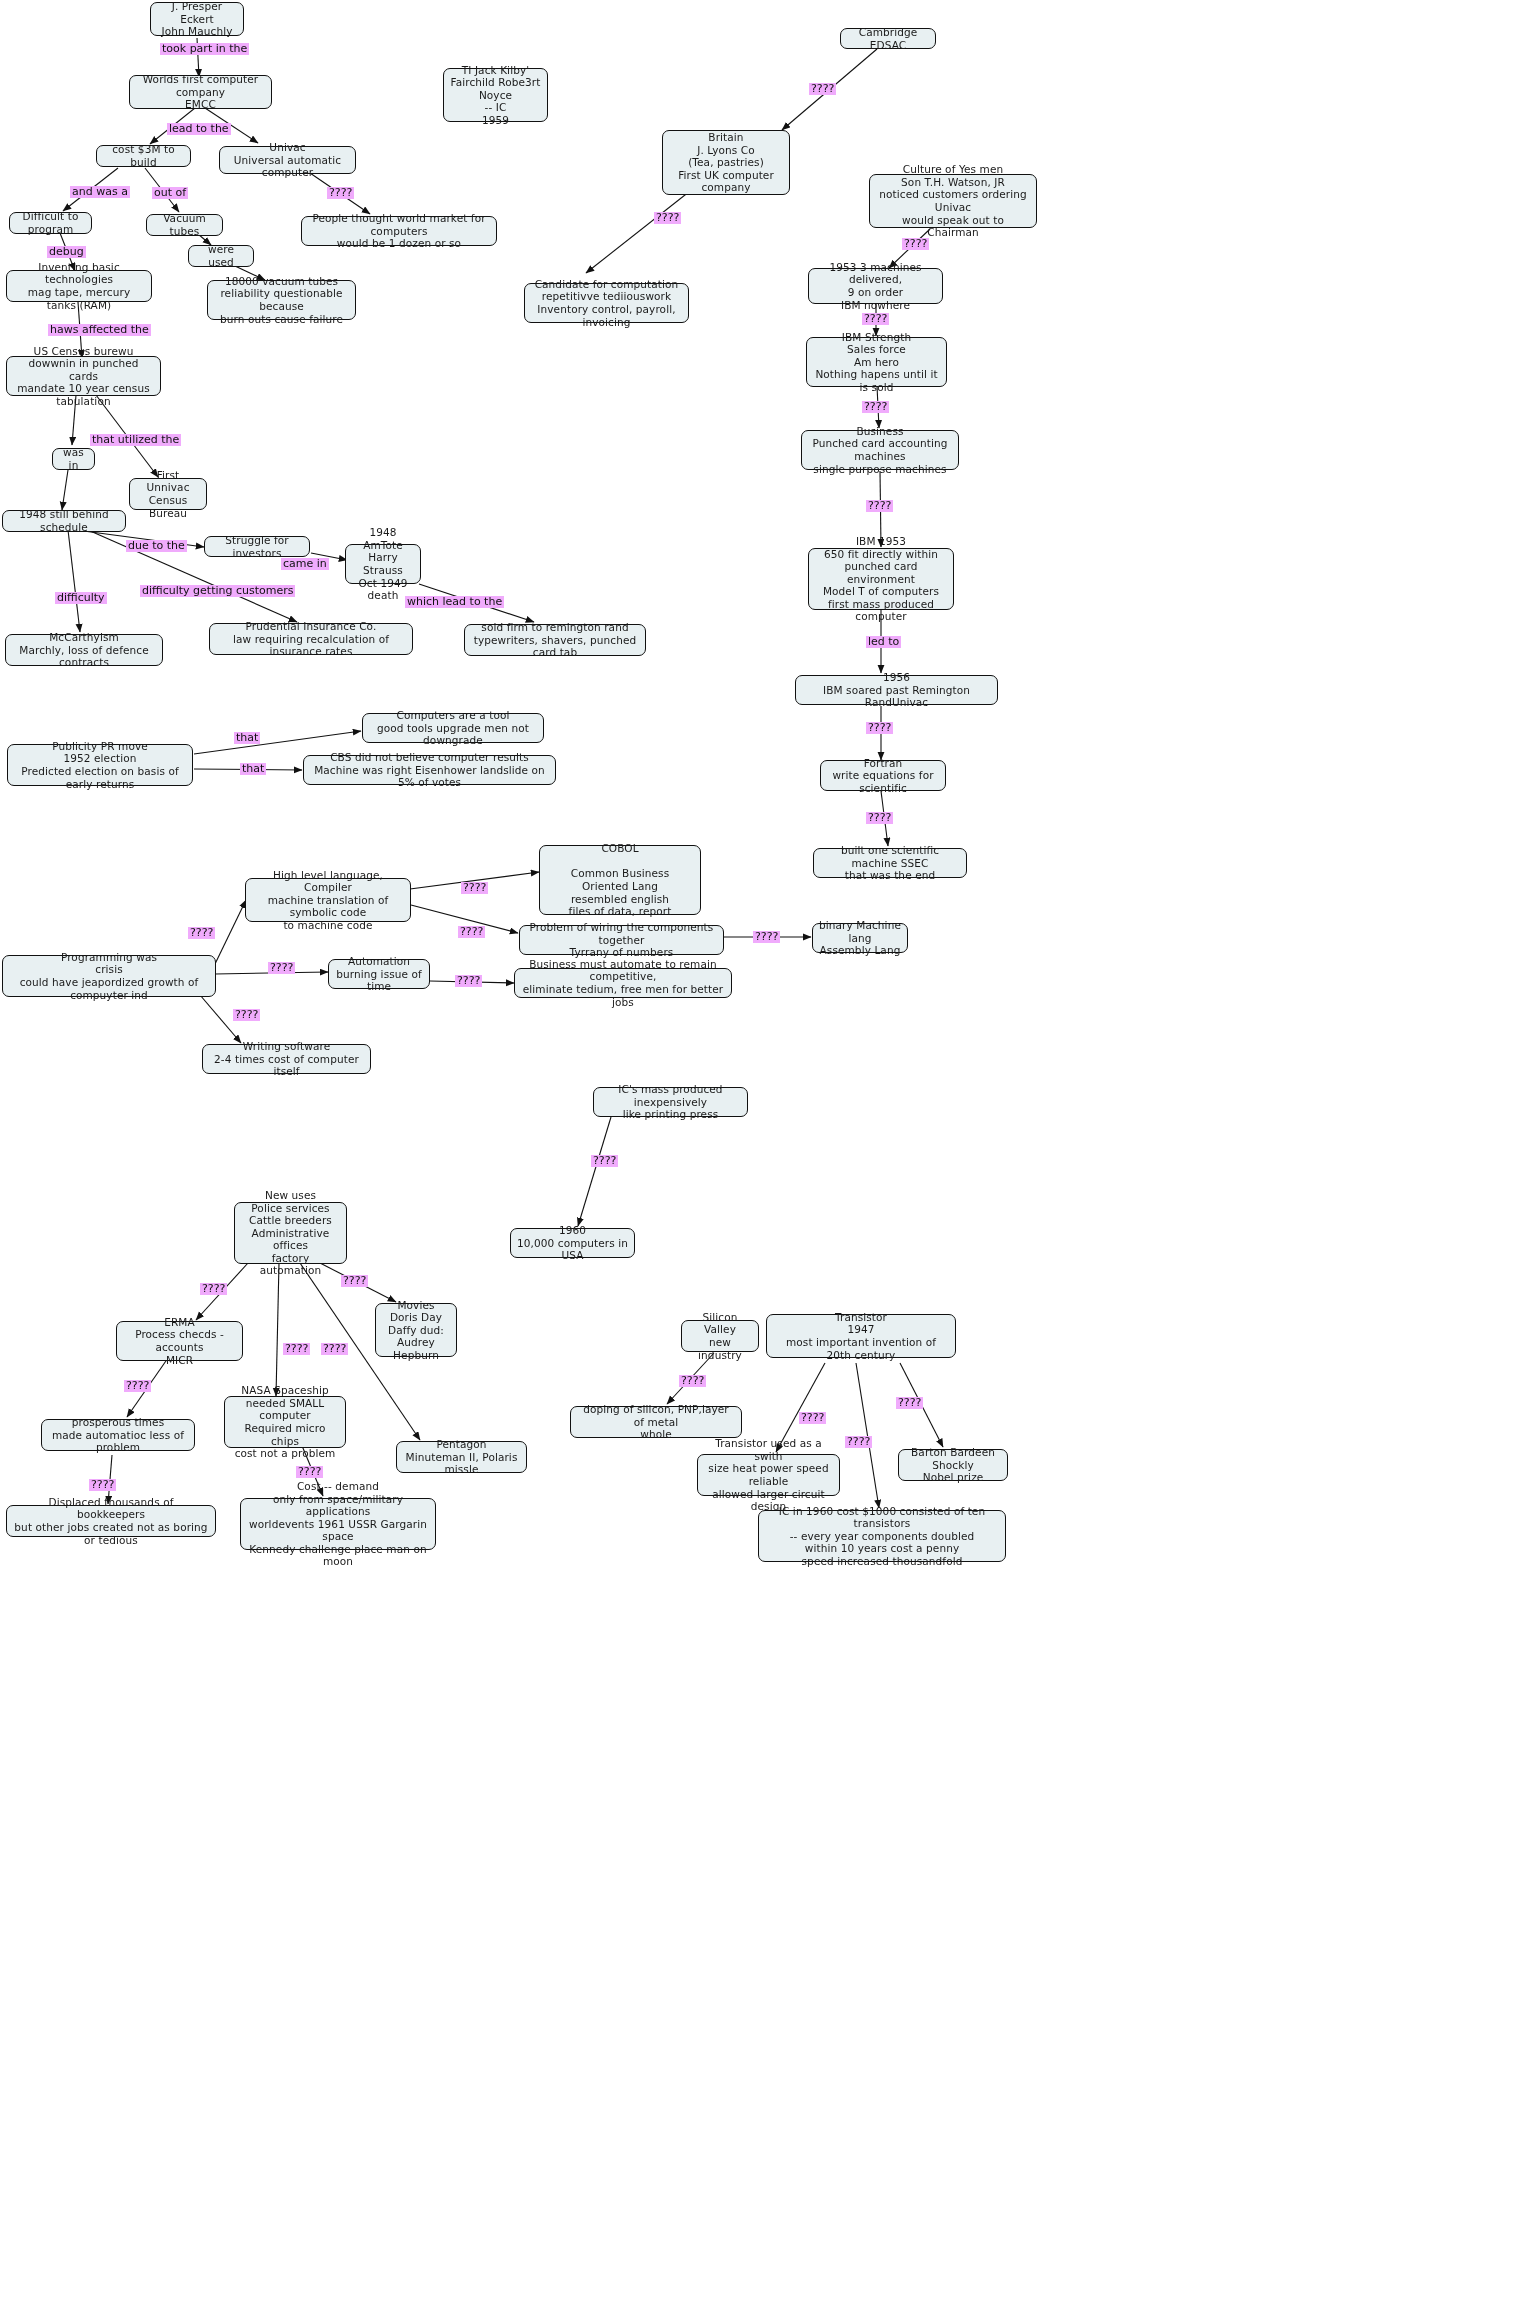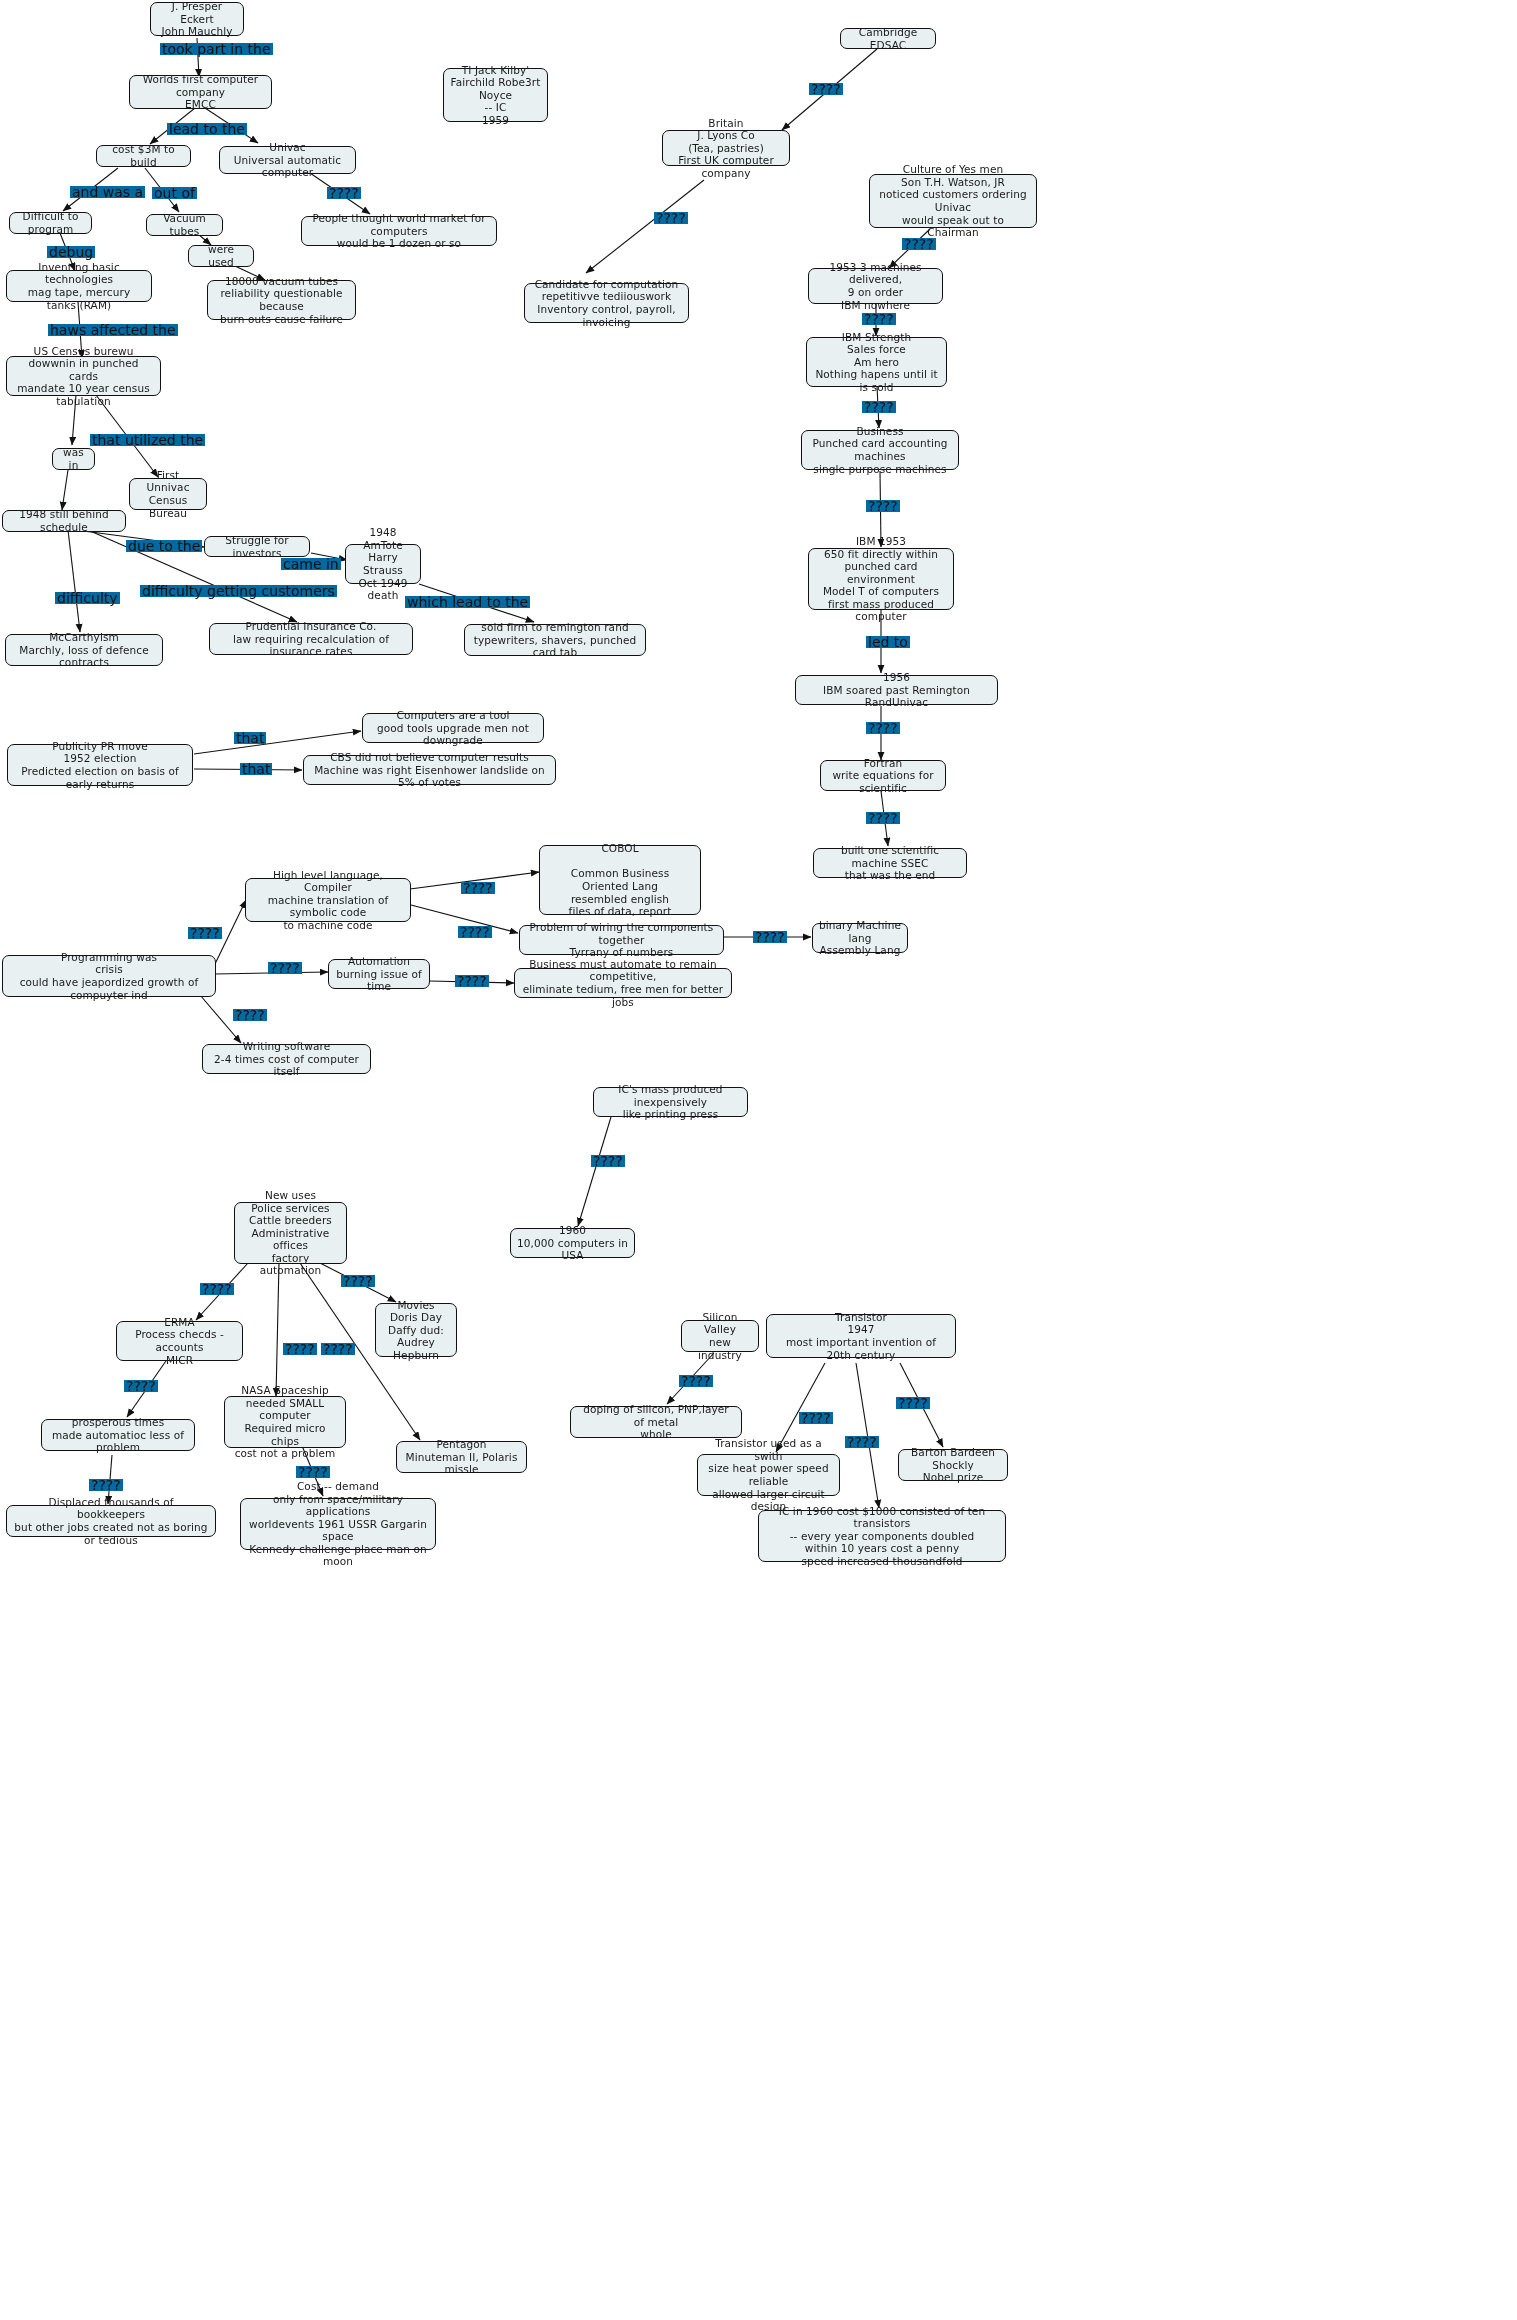--- a/index.html
+++ b/index.html
@@ -24,23 +24,23 @@
     text-align:center;
     display:flex;
     align-items:center;
     justify-content:center;
     padding:3px 6px;
     white-space:pre-line;
     letter-spacing:0.1px;
   }
   .elabel{
     position:absolute;
-    font-size:14px;
+    font-size:11px;
     color:#111111;
-    background:#0369a1;
+    background:#f0abfc;
     padding:0 2px;
     white-space:nowrap;
     line-height:12px;
   }
 </style>
 </head>
 <body>
 
 <div id="canvas">
 
@@ -183,21 +183,21 @@
 Harry Strauss
 Oct 1949 death</div>
   <div class="node" style="left:5px;top:634px;width:158px;height:32px;">McCarthyism
 Marchly, loss of defence contracts</div>
   <div class="node" style="left:209px;top:623px;width:204px;height:32px;">Prudential Insurance Co.
 law requiring recalculation of insurance rates</div>
   <div class="node" style="left:464px;top:624px;width:182px;height:32px;">sold firm to remington rand
 typewriters, shavers, punched card tab</div>
 
   <div class="node" style="left:840px;top:28px;width:96px;height:21px;">Cambridge EDSAC</div>
-  <div class="node" style="left:662px;top:130px;width:128px;height:36px;">Britain
+  <div class="node" style="left:662px;top:130px;width:128px;height:65px;">Britain
 J. Lyons Co
 (Tea, pastries)
 First UK computer company</div>
   <div class="node" style="left:524px;top:275px;width:165px;height:40px;margin-top:8px;">Candidate for computation
 repetitivve tediiouswork
 Inventory control, payroll, invoicing</div>
   <div class="node" style="left:869px;top:174px;width:168px;height:54px;">Culture of Yes men
 Son T.H. Watson, JR
 noticed customers ordering Univac
 would speak out to Chairman</div>

